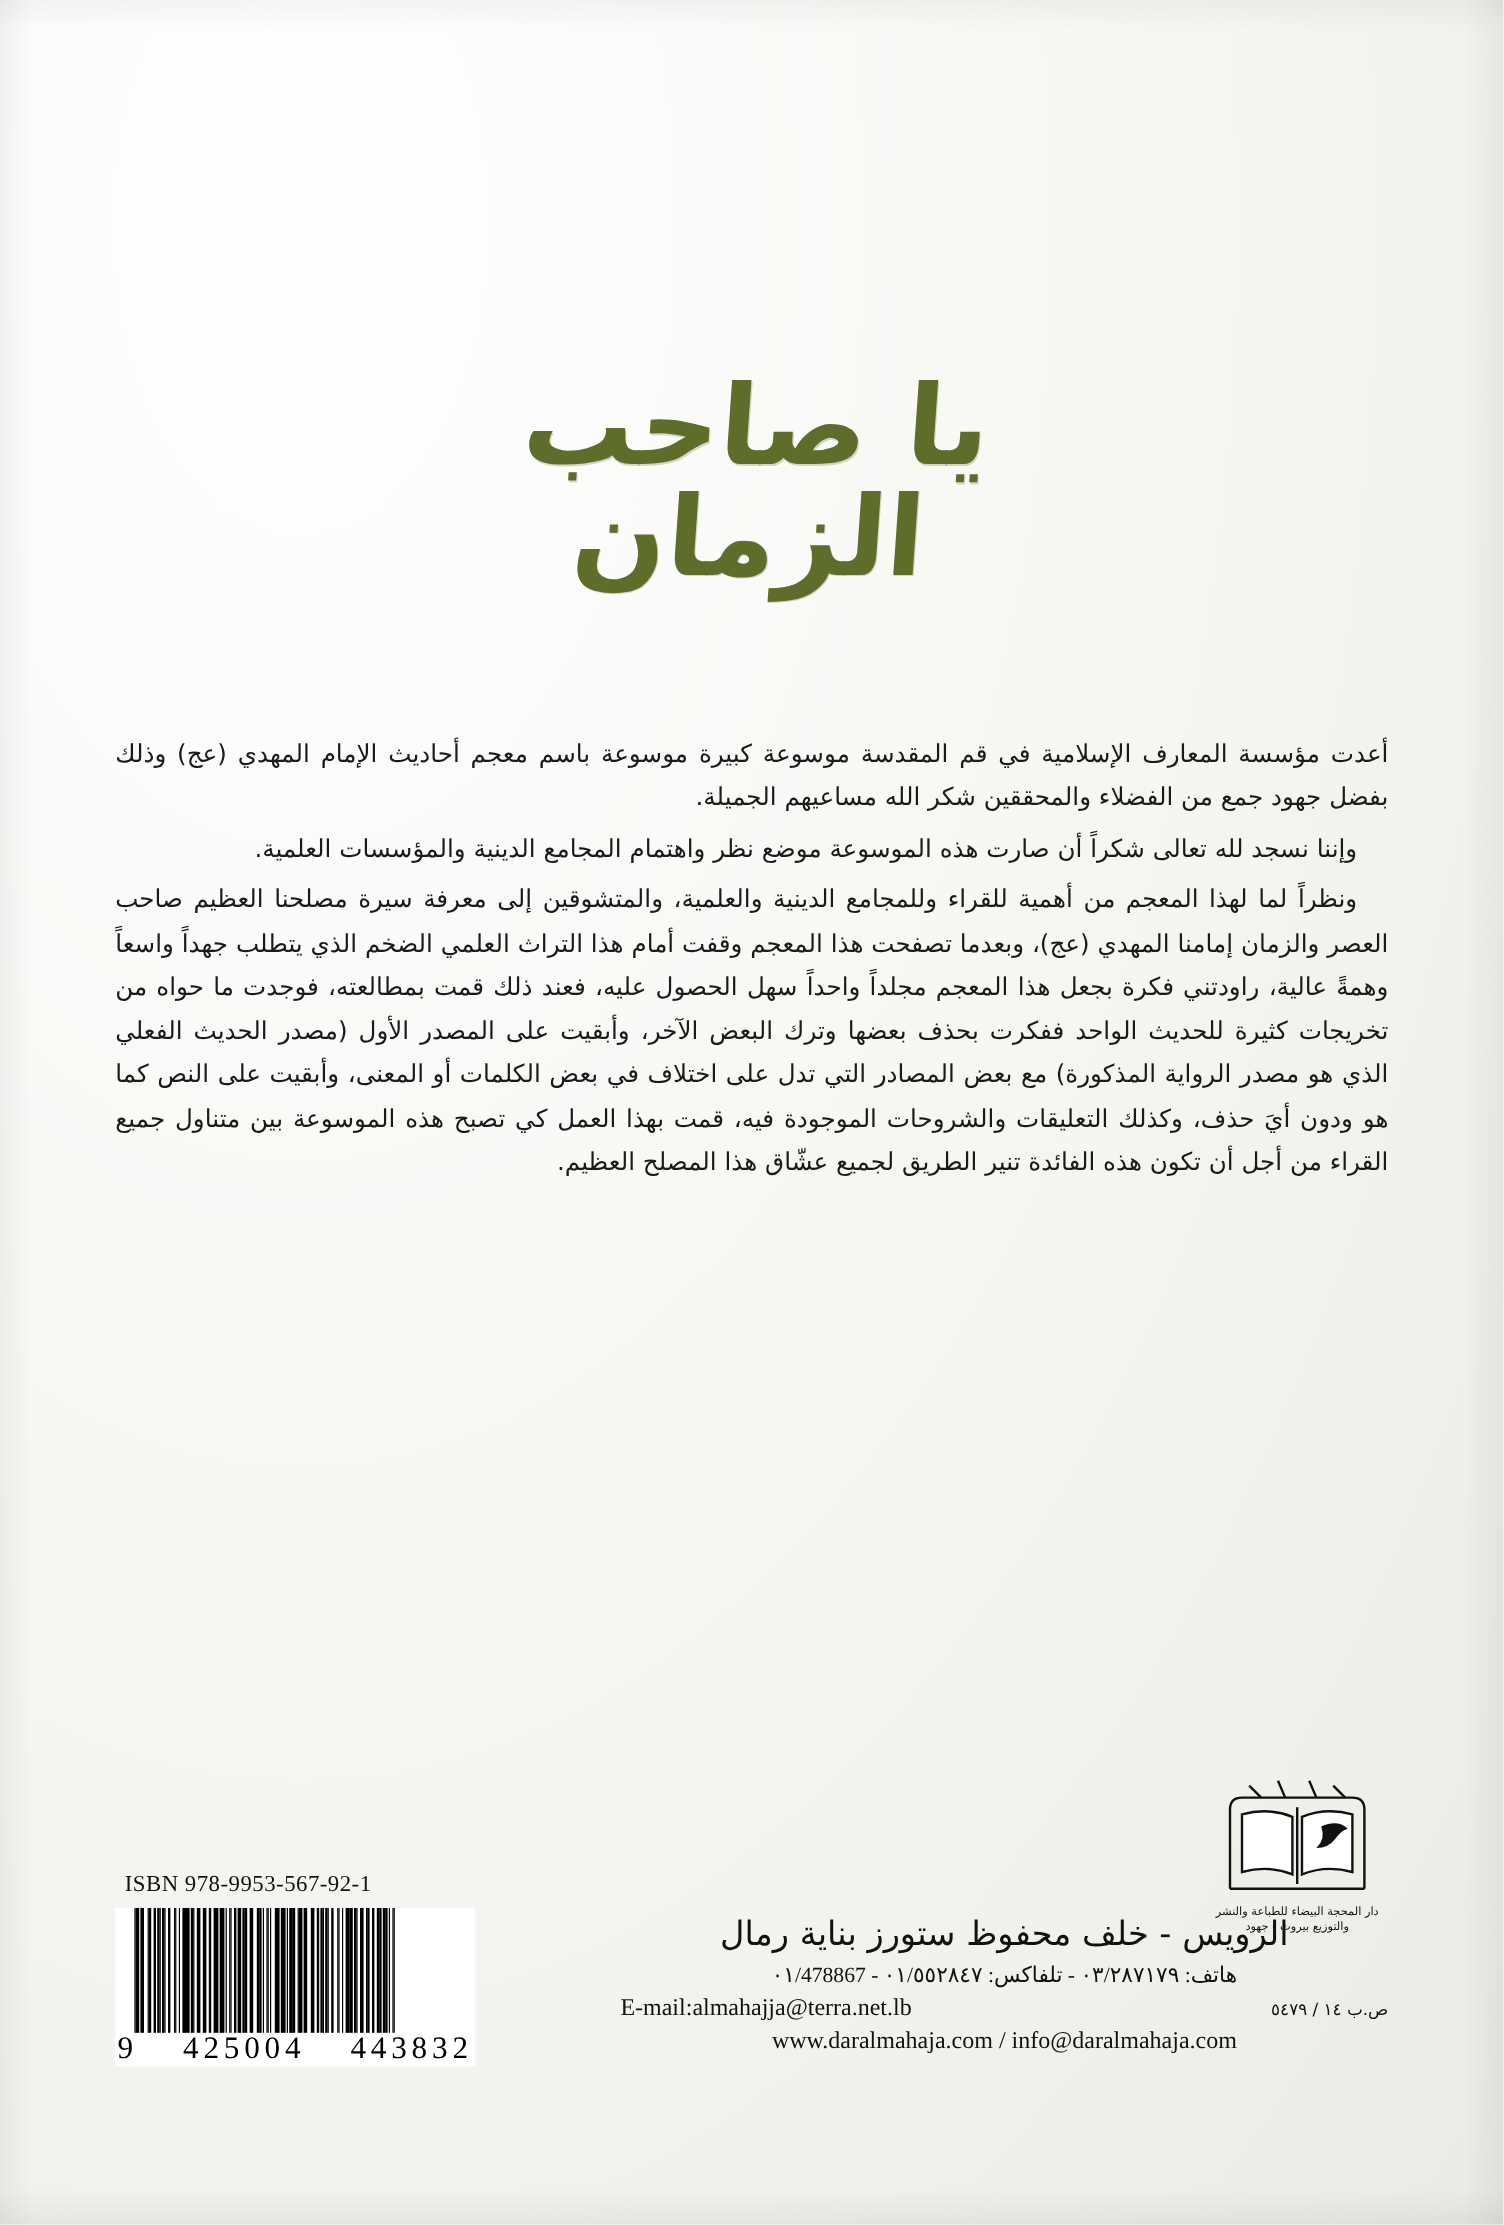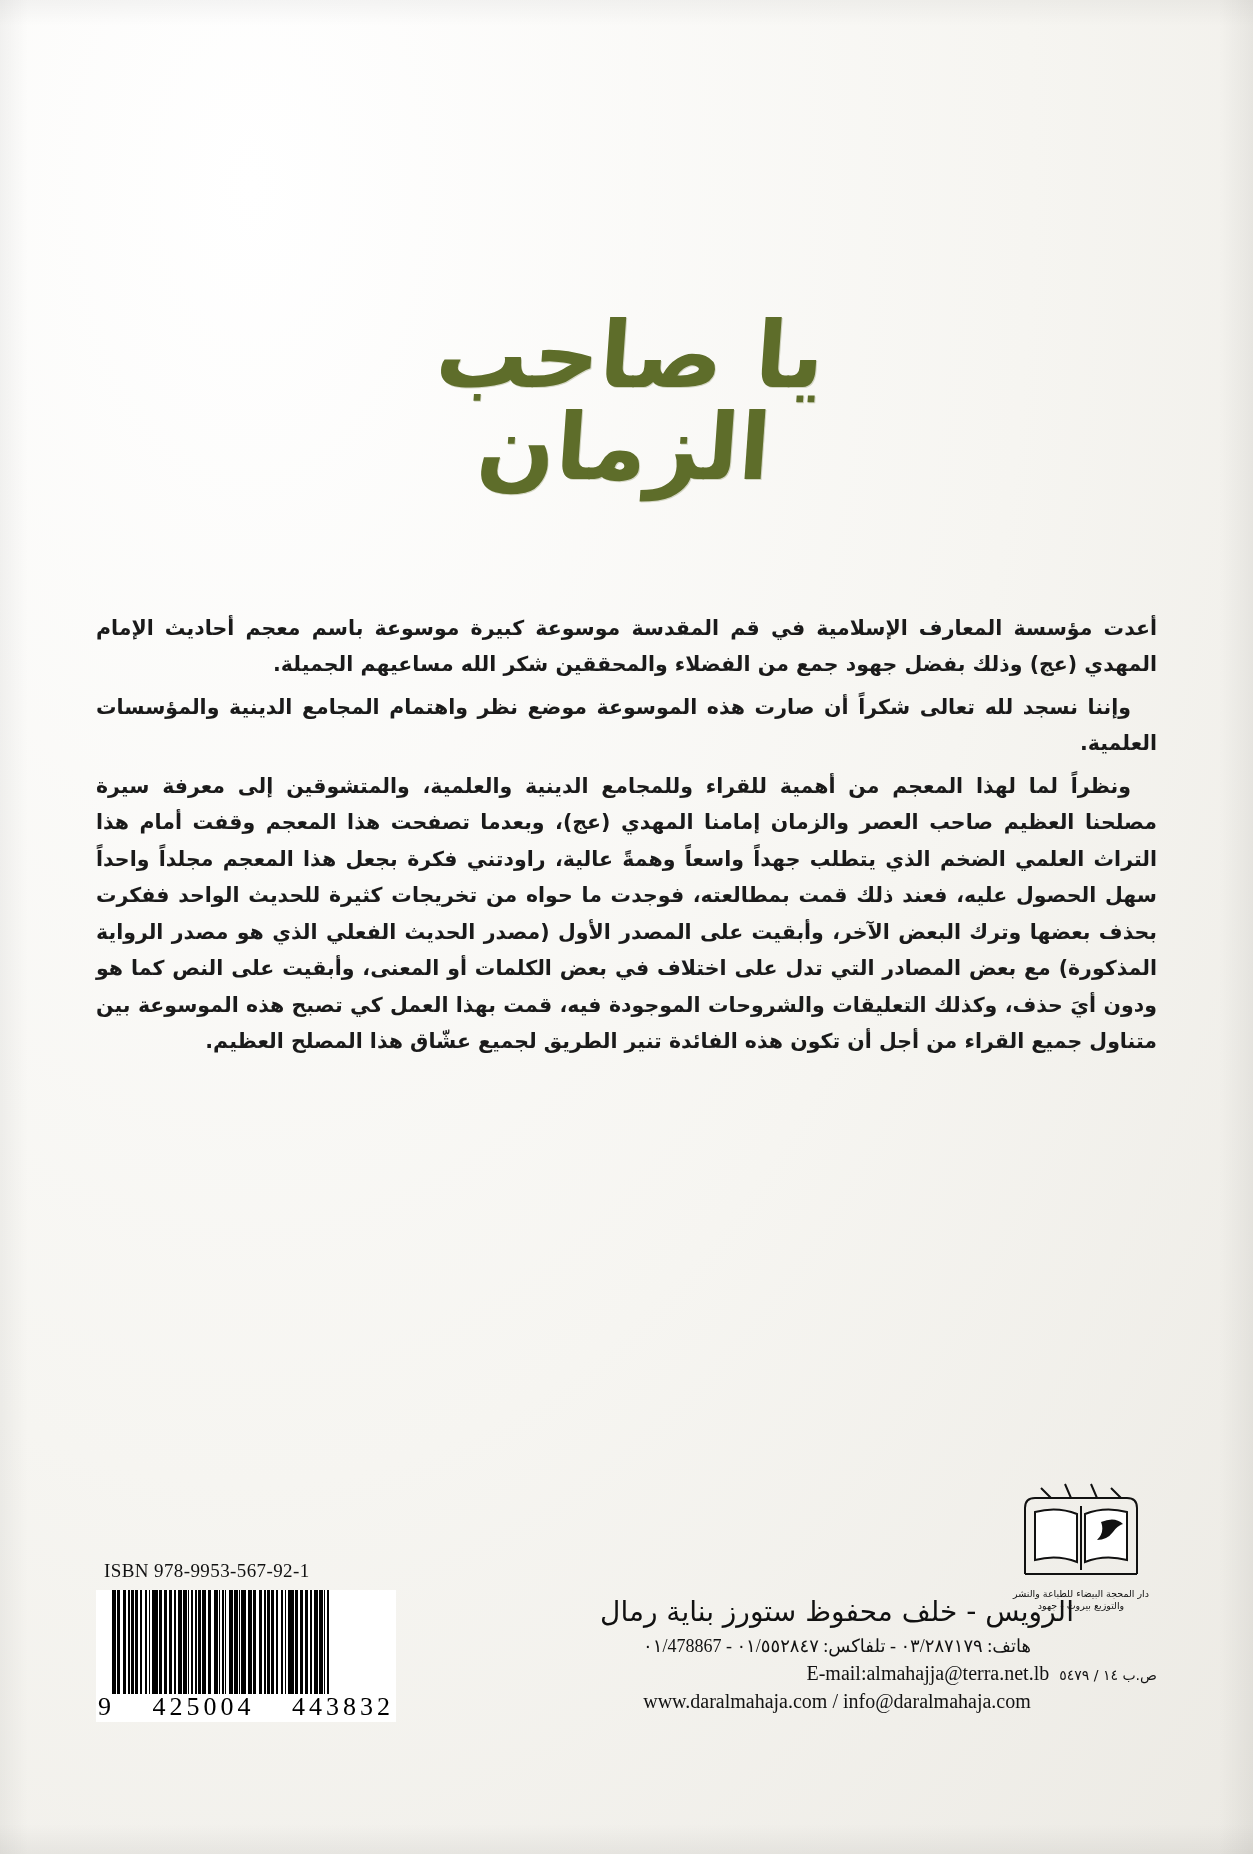--- a/index.html
+++ b/index.html
@@ -82,21 +82,20 @@
     text-align: justify;
     text-align-last: right;
     color: #1a1a1a;
     font-family: "DejaVu Sans", sans-serif;
     font-size: 20.5px;
     line-height: 1.78;
   }
   .body-text p {
     margin: 0 0 6px 0;
     text-indent: 26px;
-    font-weight: bold;
   }
   .body-text p.first { text-indent: 0; }
 
   
   .footer {
     position: absolute;
     left: 0;
     right: 0;
     bottom: 62px;
     height: 320px;
@@ -186,21 +185,21 @@
     align-items: baseline;
     gap: 10px;
   }
   .pub-row .side {
     font-family: "DejaVu Sans", sans-serif;
     font-size: 14px;
     white-space: nowrap;
   }
   .pub-row .mid {
     flex: 1;
-    text-align: right;
+    text-align: left;
     font-family: Liberation Serif, serif;
   }
 
   
   .logo {
     position: absolute;
     right: 96px;
     bottom: 178px;
     width: 152px;
     height: 136px;

